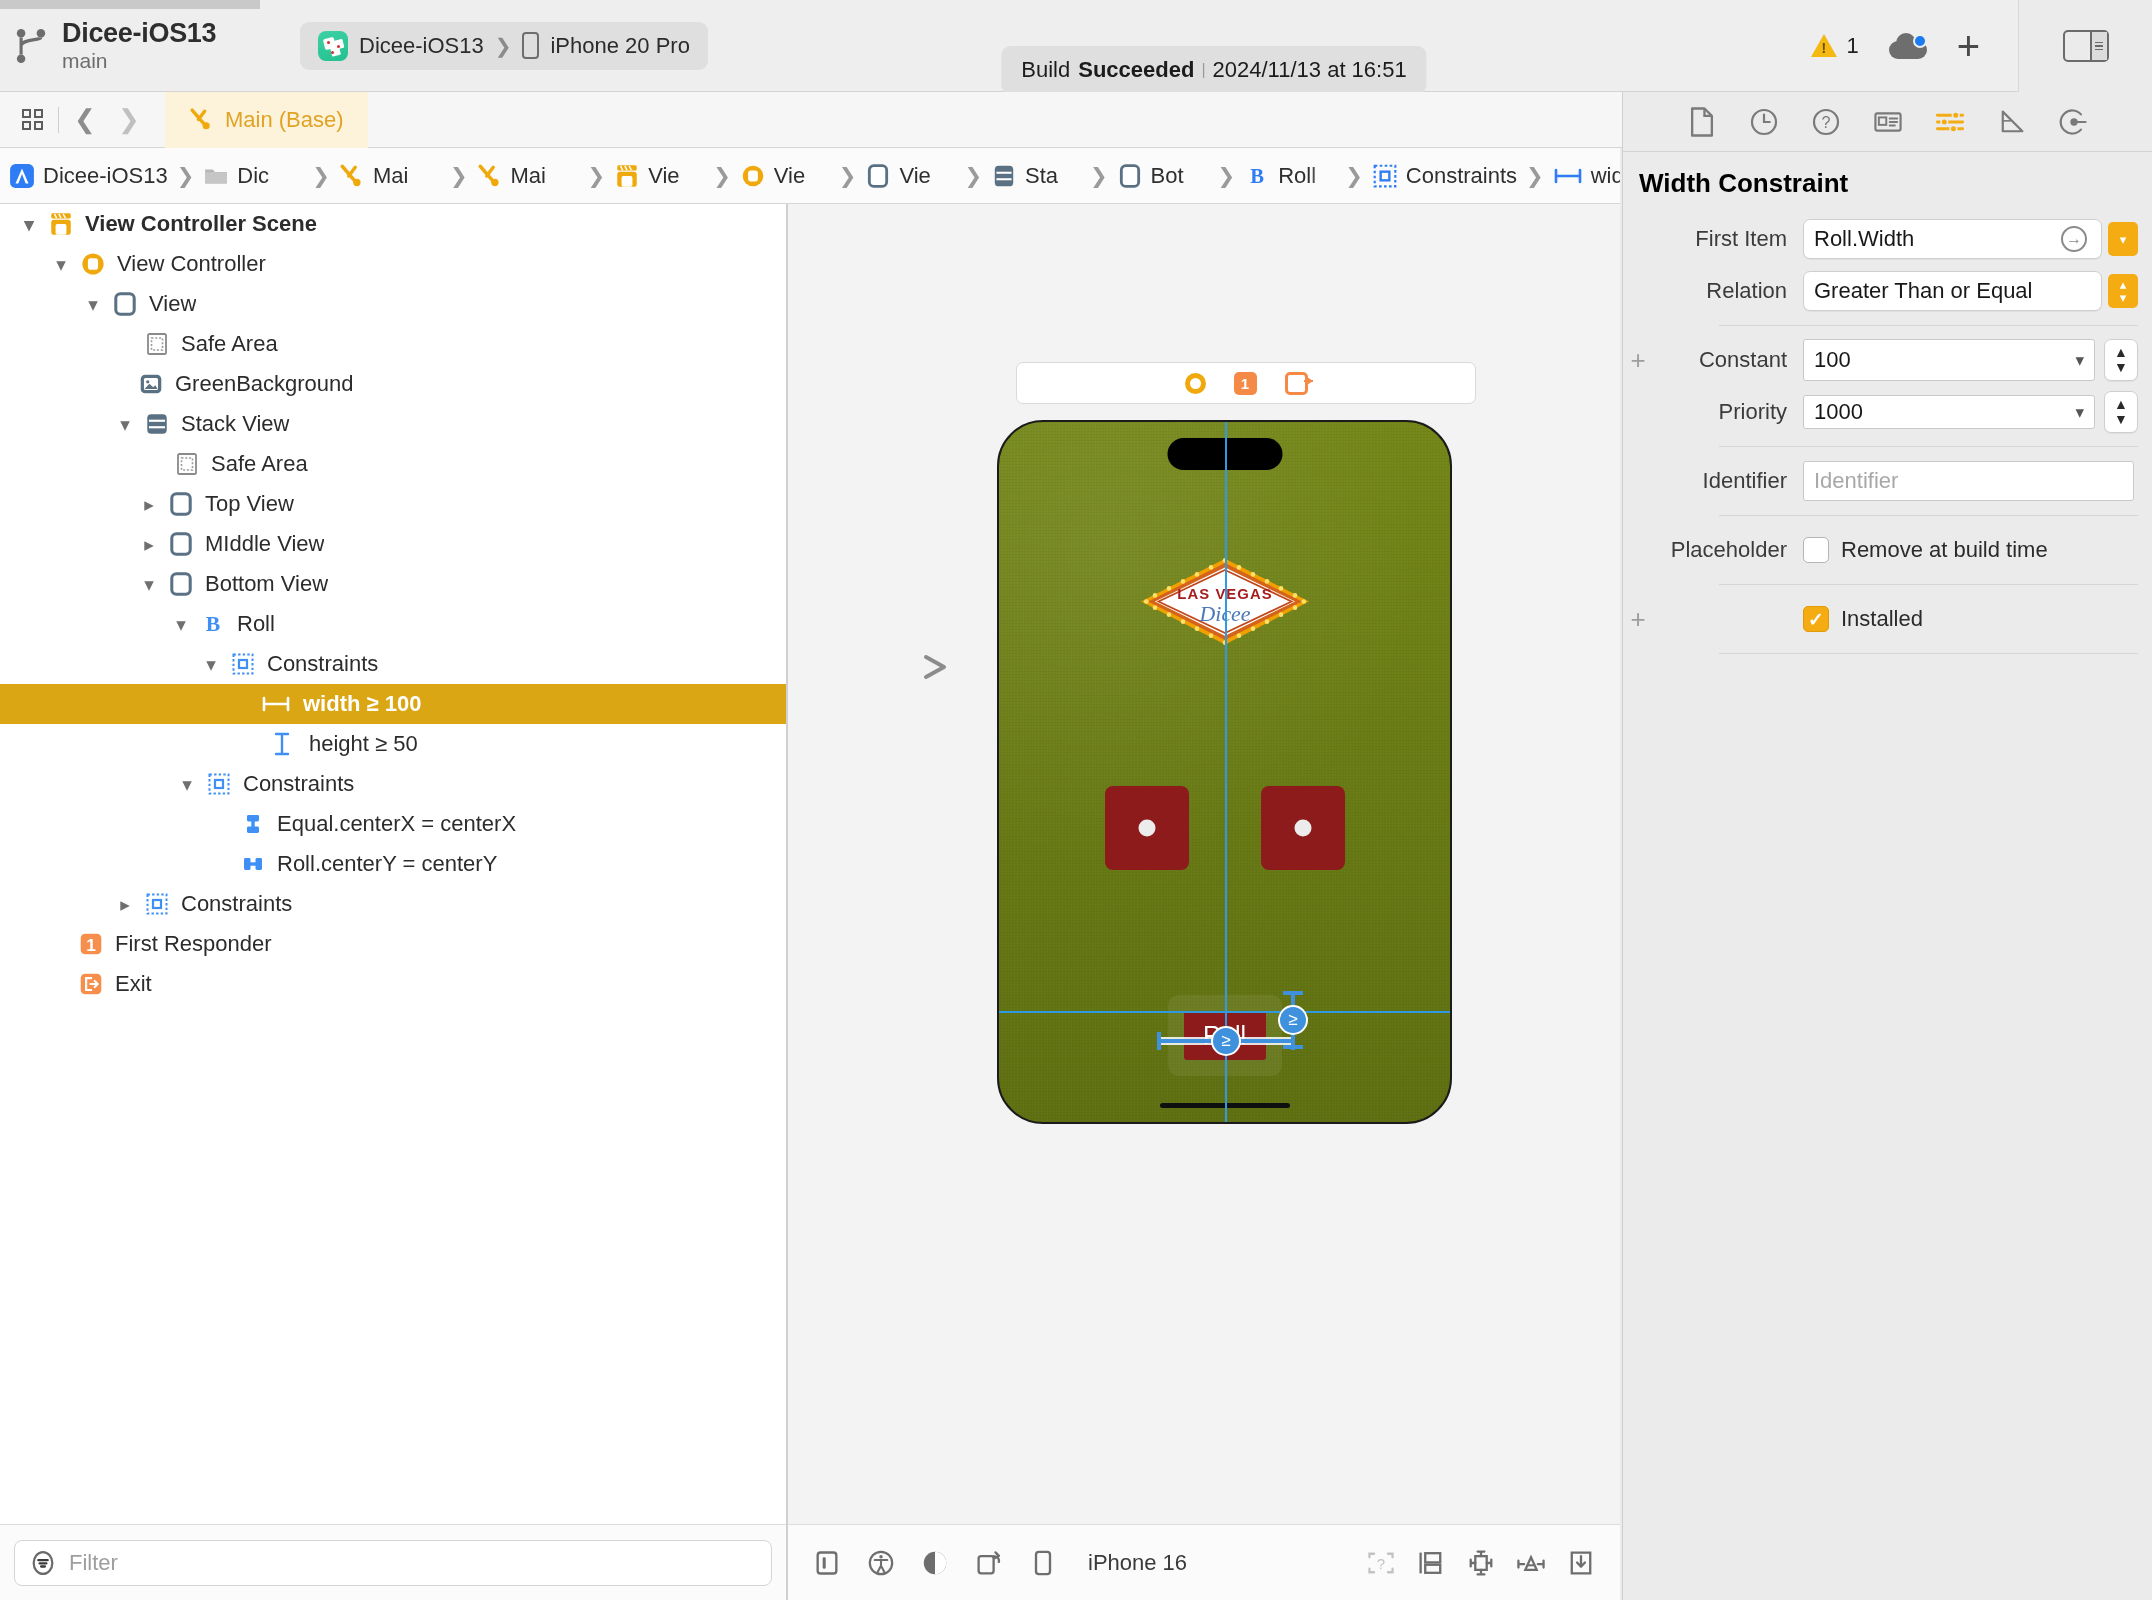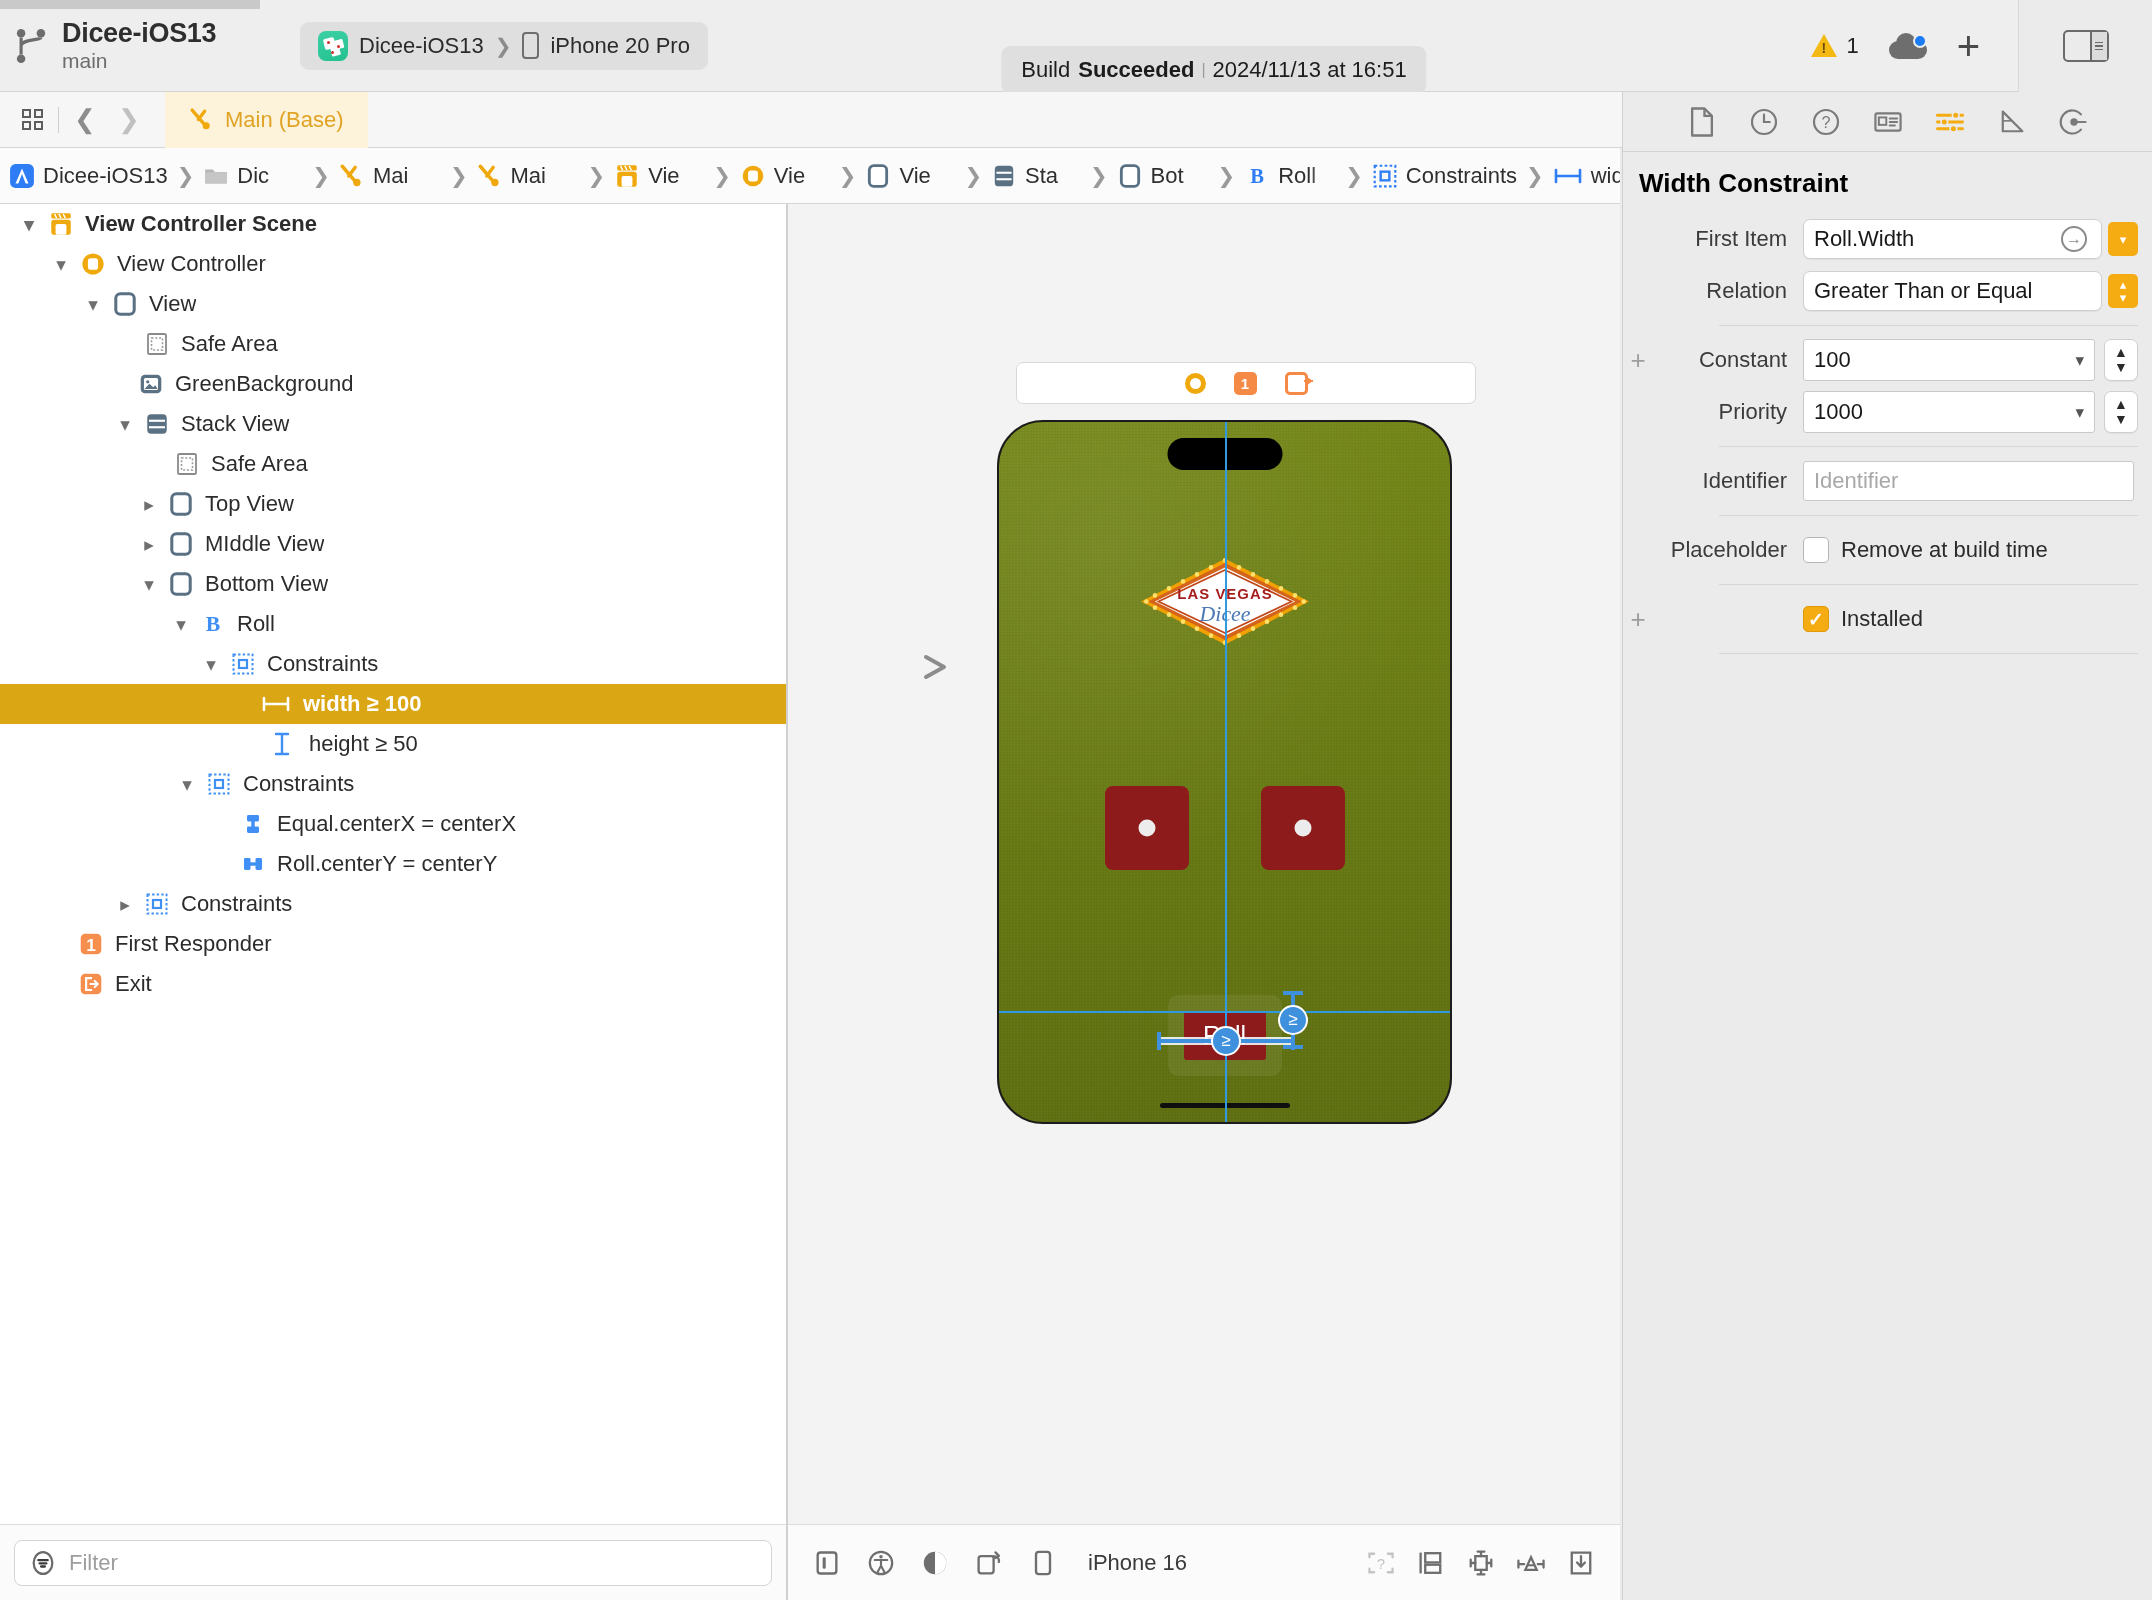--- a/index.html
+++ b/index.html
@@ -969,21 +969,21 @@
       </div>
       <div class="stepper">
           <span>▲</span>
           <span>▼</span>
         </div>
     </div>
 
     <div class="frow">
       <span class="fplus"></span>
       <span class="flabel" style="width:150px">Priority</span>
-      <div class="ffield plain" style="height:42px;">
+      <div class="ffield plain" style="height:34px;">
         <span class="val">1000</span>
         <span class="caret-sm">▾</span>
       </div>
       <div class="stepper">
           <span>▲</span>
           <span>▼</span>
         </div>
     </div>
 
     <div class="hdiv"></div>

